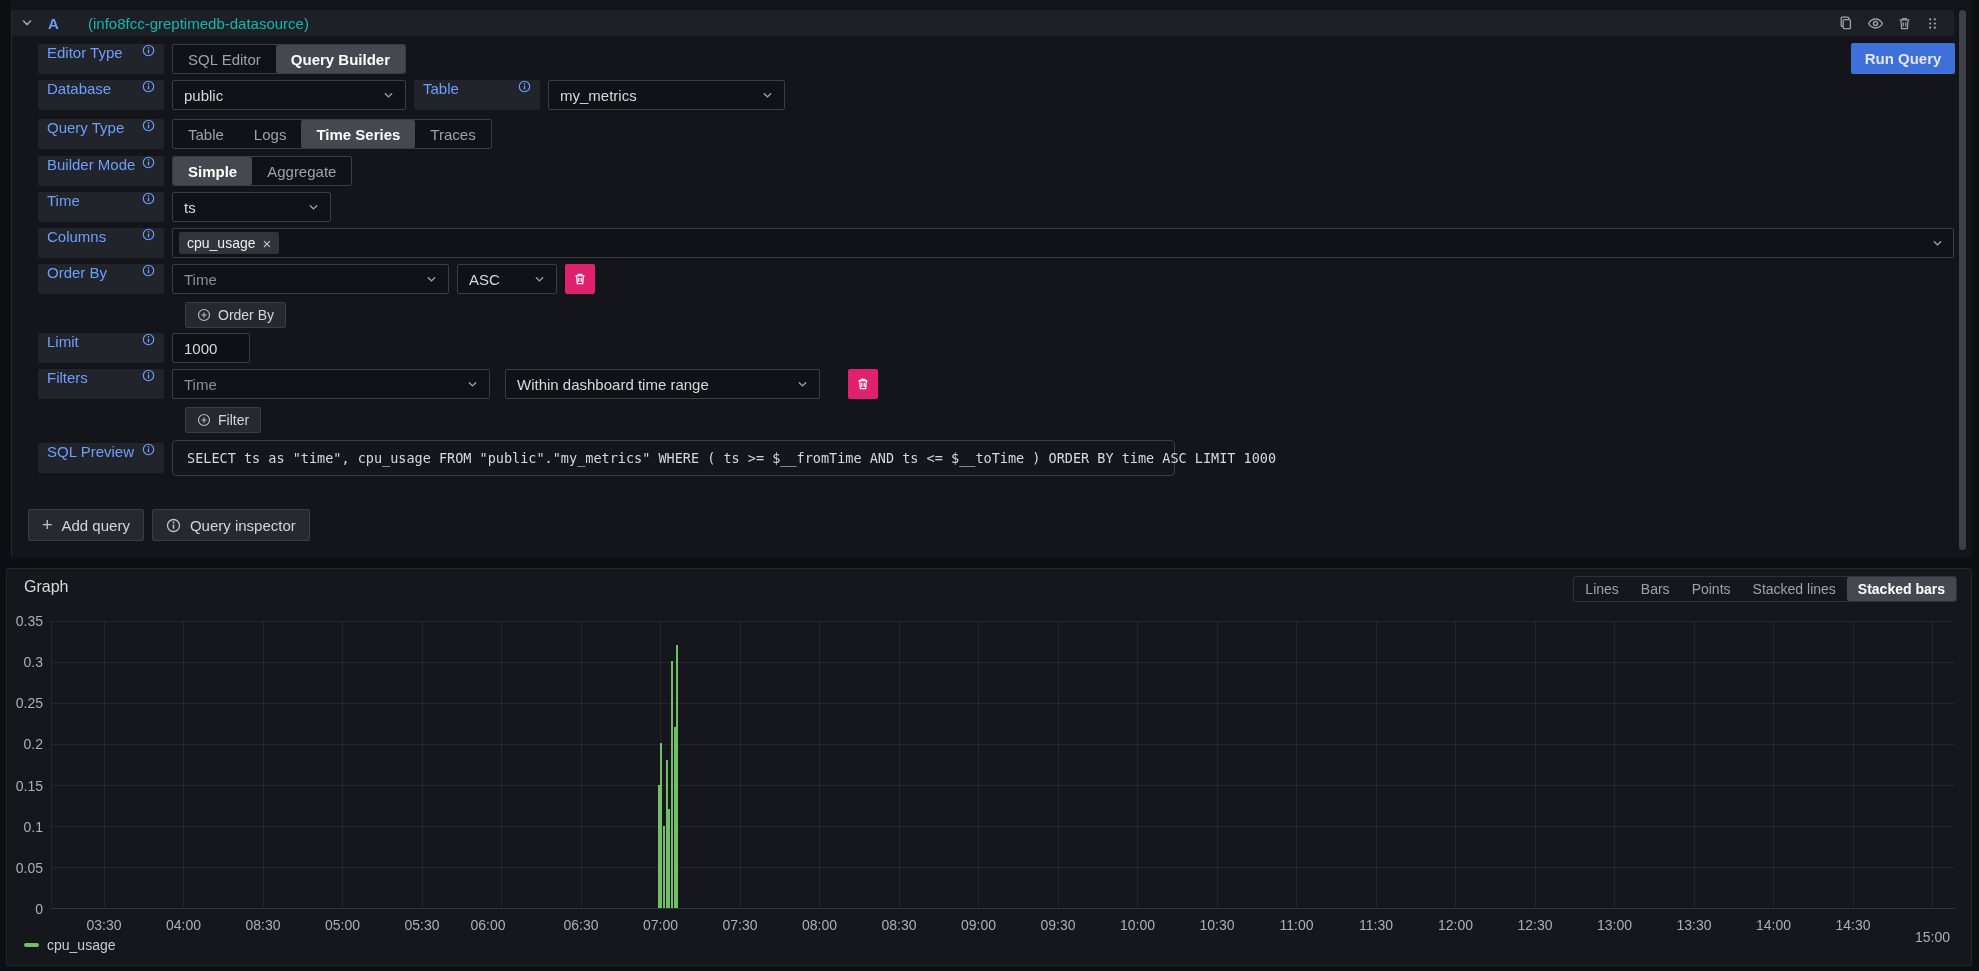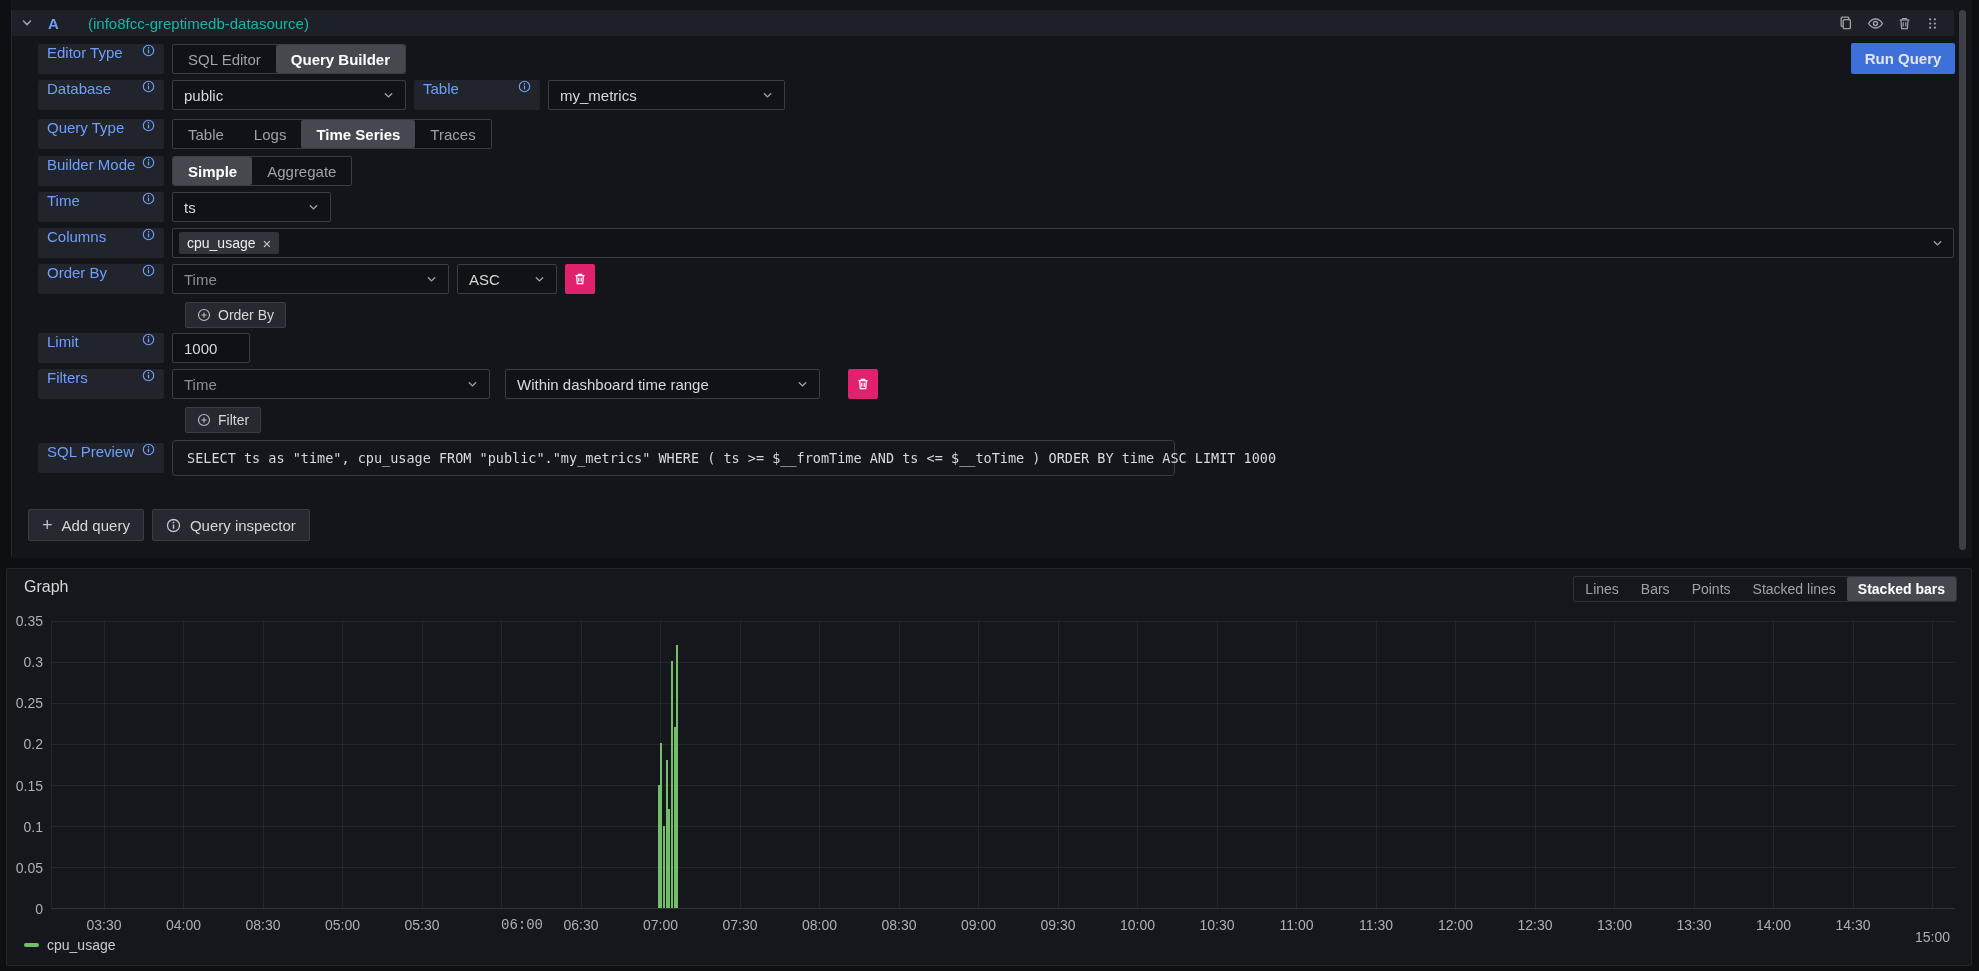--- a/index.html
+++ b/index.html
@@ -461,21 +461,21 @@
         <div class="x-tick-label" style="left: 21px;">03:30</div>
         <div class="gridline-v" style="left: 132px;"></div>
         <div class="x-tick-label" style="left: 100.5px;">04:00</div>
         <div class="gridline-v" style="left: 211.5px;"></div>
         <div class="x-tick-label" style="left: 180px;">08:30</div>
         <div class="gridline-v" style="left: 291px;"></div>
         <div class="x-tick-label" style="left: 259.5px;">05:00</div>
         <div class="gridline-v" style="left: 370.5px;"></div>
         <div class="x-tick-label" style="left: 339px;">05:30</div>
         <div class="gridline-v" style="left: 450px;"></div>
-        <div class="x-tick-label" style="left: 439px; font-family: Liberation Mono, monospace;">06:00</div>
+        <div class="x-tick-label" style="left: 405px;">06:00</div>
         <div class="gridline-v" style="left: 529.5px;"></div>
         <div class="x-tick-label" style="left: 498px;">06:30</div>
         <div class="gridline-v" style="left: 609px;"></div>
         <div class="x-tick-label" style="left: 577.5px;">07:00</div>
         <div class="gridline-v" style="left: 688.5px;"></div>
         <div class="x-tick-label" style="left: 657px;">07:30</div>
         <div class="gridline-v" style="left: 768px;"></div>
         <div class="x-tick-label" style="left: 736.5px;">08:00</div>
         <div class="gridline-v" style="left: 847.5px;"></div>
         <div class="x-tick-label" style="left: 816px;">08:30</div>

